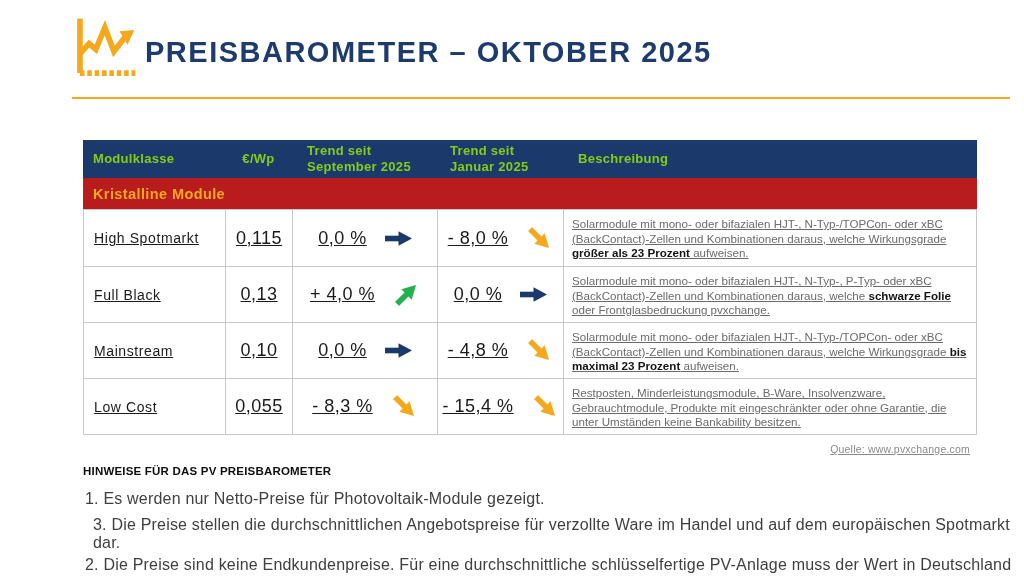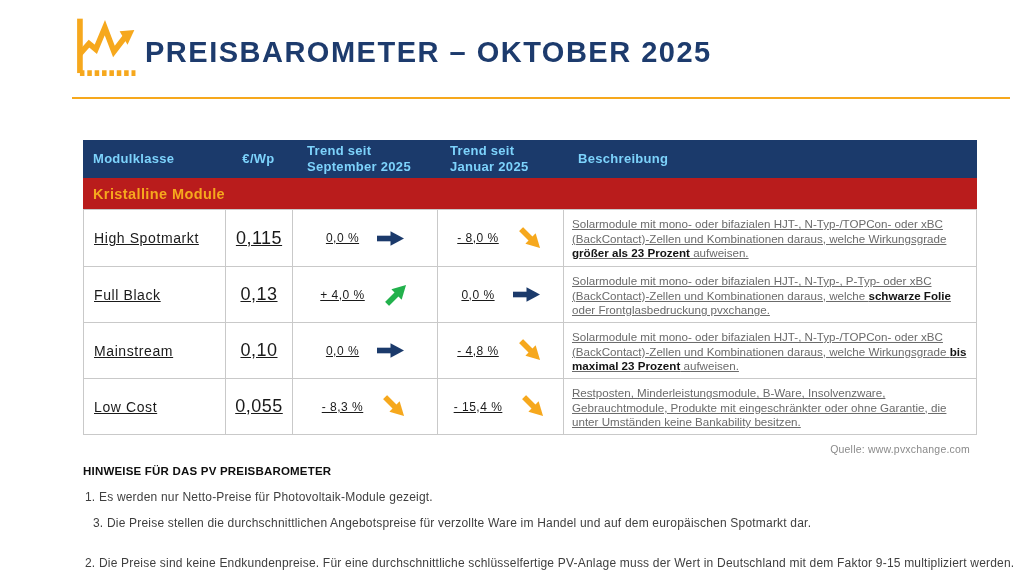--- a/index.html
+++ b/index.html
@@ -14,21 +14,21 @@
     color:#1d3b6d;
   }
   .title-rule {
     position:absolute; left:72px; top:97px; width:938px; height:2px;
     background:#f6a81d;
   }
 
   
   .price-table { position:absolute; left:83px; top:140px; width:894px; }
 
-  .thead { display:flex; background:#1b3a6b; height:38px; color:#7dd3fc; }
+  .thead { display:flex; background:#1b3a6b; height:38px; color:#84cc16; }
   .th { font-size:13px; font-weight:bold; display:flex; flex-direction:column; justify-content:center; line-height:16px; letter-spacing:0.3px; }
 
   .col-module { width:142px; }
   .col-price  { width:67px; }
   .col-trend1 { width:145px; }
   .col-trend2 { width:126px; }
   .col-desc   { flex:1; }
 
   .th.col-module { padding-left:10px; }
   .th.col-price  { align-items:center; }
@@ -43,41 +43,41 @@
   }
 
   .tbody { border:1px solid #c9c9c9; }
   .trow { display:flex; height:56px; background:#ffffff; }
   .trow + .trow { border-top:1px solid #c9c9c9; }
   .td { display:flex; align-items:center;text-decoration:underline; }
   .td:not(:last-child) { border-right:1px solid #c9c9c9; }
 
   .td.col-module { padding-left:10px; font-size:14px; color:#1a1a1a; letter-spacing:0.6px; }
   .td.col-price  { justify-content:center; font-size:18px; color:#1a1a1a; letter-spacing:0.5px; }
-  .td.trend      { justify-content:center; gap:18px; font-size:12px; color:#1a1a1a; letter-spacing:0.5px; }
+  .td.trend      { justify-content:center; gap:18px; font-size:18px; color:#1a1a1a; letter-spacing:0.5px; }
   .td.col-desc   { padding:5px 8px 5px 8px; font-size:11.6px; line-height:14.6px; color:#6b6b6b; display:block; padding-top:7px; }
   .td.col-desc b { color:#141414; }
 
   
   .arrow { display:inline-flex; width:27px; height:15px; flex:0 0 auto; }
   .arrow svg { width:100%; height:100%; }
   .arrow.right { color:#1b3a6b; }
   .arrow.up    { color:#22b14c; transform:rotate(-45deg); }
   .arrow.down  { color:#f6a81d; transform:rotate(45deg); }
 
   
   .source {
     position:absolute; right:54px; top:443px;
-    font-size:10.5px; color:#8a8a8a; letter-spacing:0.2px;
+    font-size:10.5px; color:#8a8a8a; letter-spacing:0.2px;text-decoration:underline;
   }
   .notes-title {
     position:absolute; left:83px; top:465px;
     font-size:11.5px; font-weight:bold; color:#0e0e0e; letter-spacing:0.2px;
   }
-  .note { position:absolute; left:85px; font-size:12px; color:#3f3f3f; letter-spacing:0.2px; }
+  .note { position:absolute; left:85px; font-size:16px; color:#3f3f3f; letter-spacing:0.2px; }
   .note-1 { top:490px; }
   .note-2 { top:513px;margin-top:43px; }
   .note-3 { top:516px;margin-left:8px; }
 </style>
 </head>
 <body>
 
 <div>
 
   <svg class="logo" viewBox="0 0 60 60">

